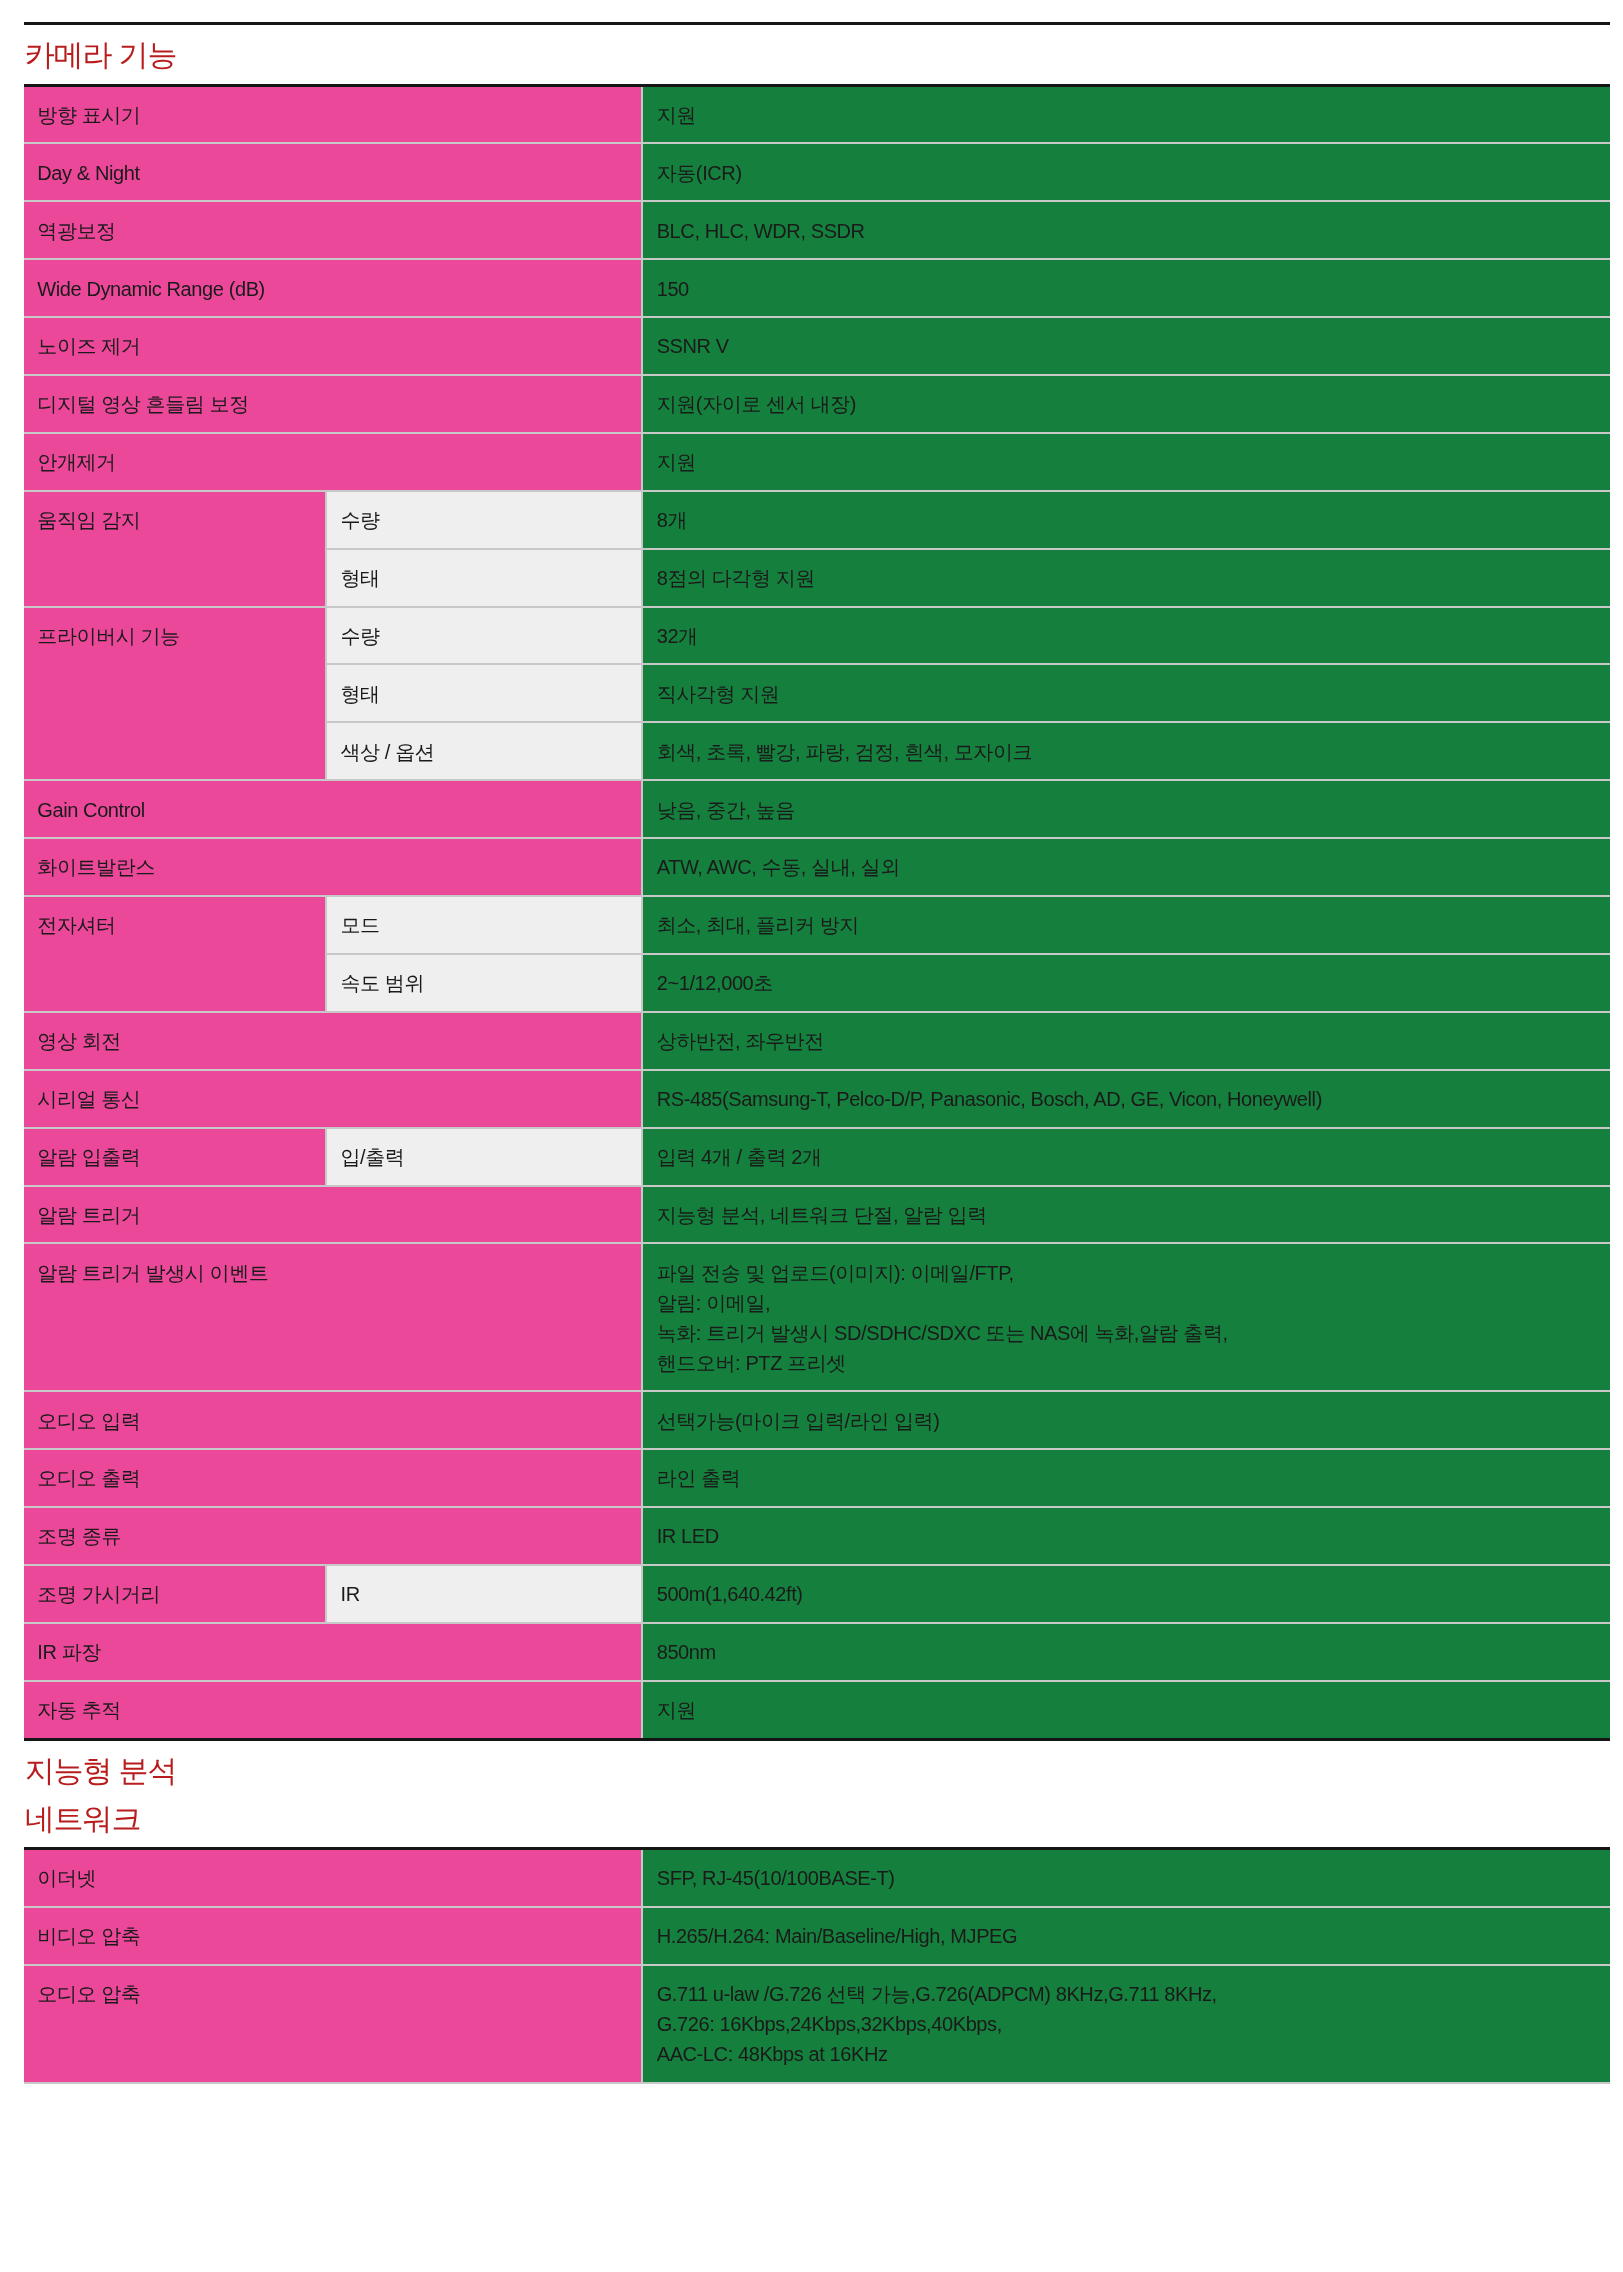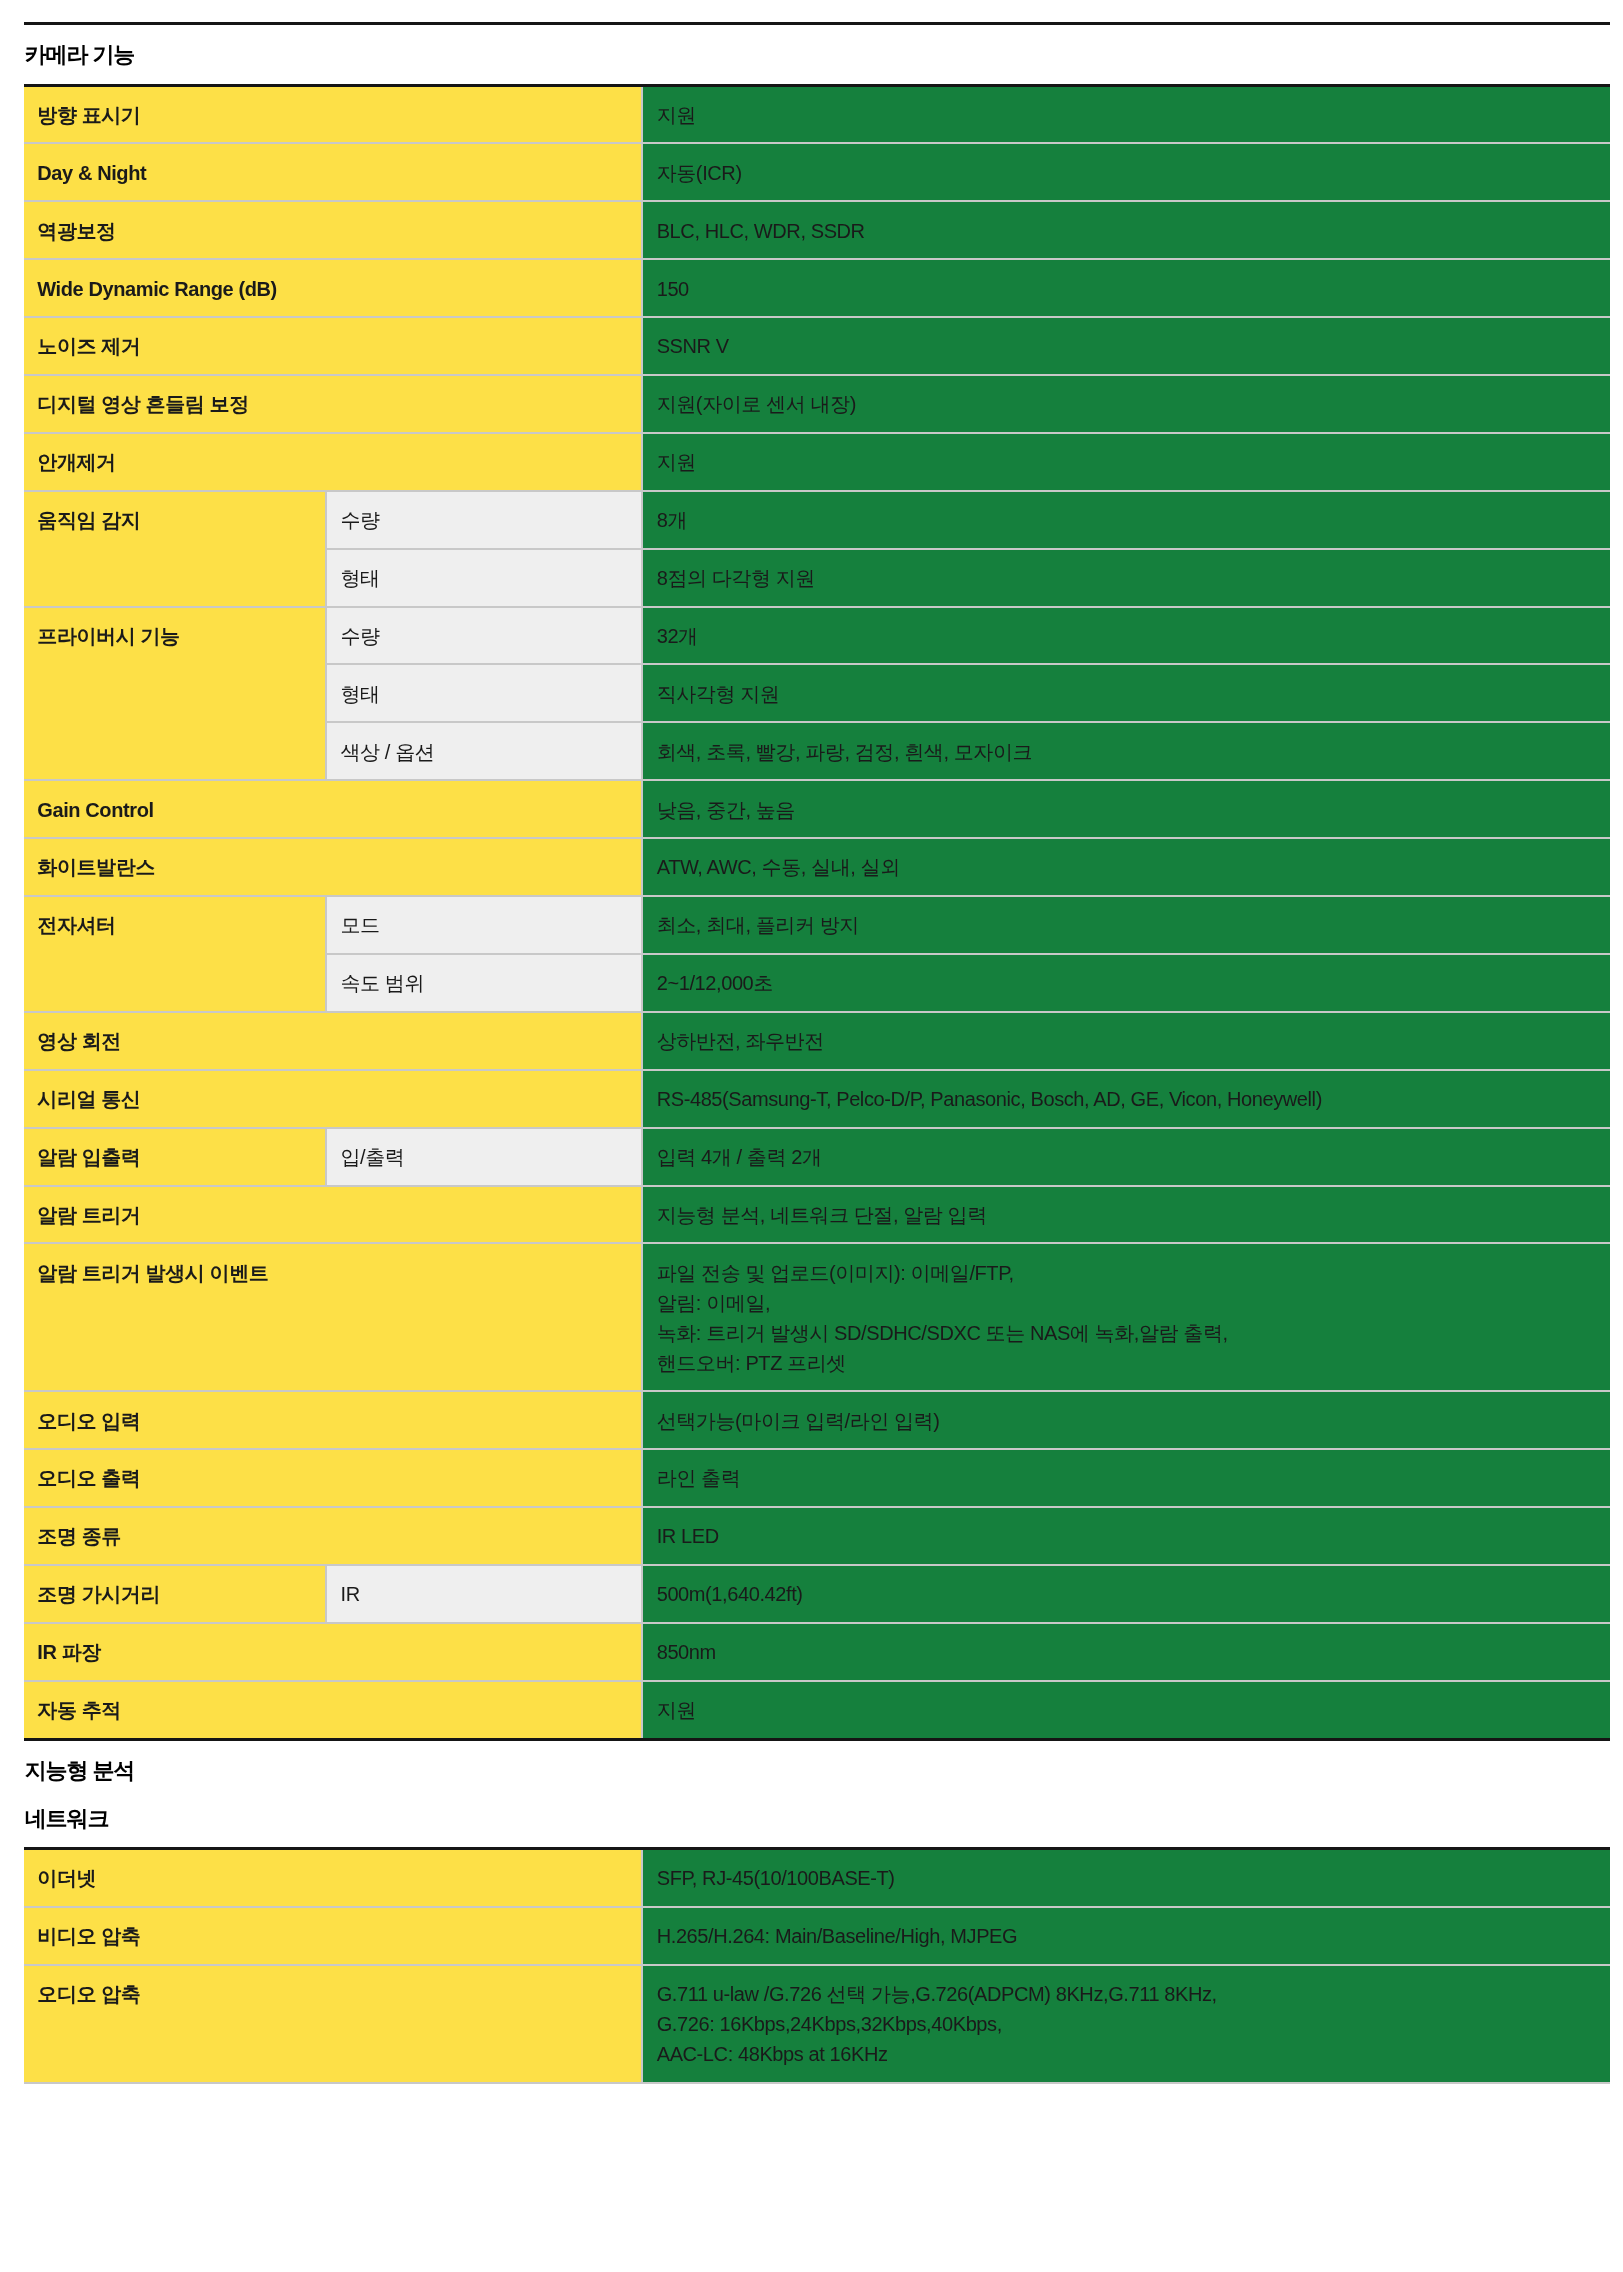--- a/index.html
+++ b/index.html
@@ -3,39 +3,39 @@
 <meta charset="utf-8">
 <style>
   html,body{margin:0;padding:0;}
   body{
     width:1623px;height:2273px;overflow:hidden;background:#ffffff;
     font-family:"Liberation Sans","DejaVu Sans",sans-serif;color:#1a1a1a;
   }
   .page{padding:21.5px 14px 0 24px;}
   .rule{height:3.7px;background:#151515;width:1586px;}
   h2.section-title{
-    margin:11px 0 10.4px 0.7px;font-size:22px;line-height:37px;font-weight:700;
-    color:#000000;letter-spacing:-1.1px;
+    margin:11px 0 10.4px 0.7px;font-size:30px;line-height:37px;font-weight:400;
+    color:#b91c1c;letter-spacing:-1.1px;
   }
   table.spec{
     border-collapse:collapse;table-layout:fixed;width:1586px;
     border-top:3.7px solid #151515;
   }
   table.spec.black-bottom{border-bottom:3.7px solid #151515;}
   table.spec.gray-bottom{border-bottom:2.2px solid #c8c8c8;}
   col.c1{width:302px;}
   col.c2{width:316px;}
   col.c3{width:967px;}
   td{
     vertical-align:top;
     padding:13.3px 15px 12.6px 13.3px;
     font-size:20px;line-height:30px;letter-spacing:-0.4px;
     border-top:2.2px solid #c8c8c8;
   }
-  td.lbl{background:#fde047;font-weight:700;}
+  td.lbl{background:#ec4899;font-weight:400;}
   td.sub{background:#efefef;font-weight:400;border-left:2.2px solid #c8c8c8;}
   td.val{background:#15803d;border-left:2.2px solid #c8c8c8;white-space:pre-line;}
 </style>
 </head>
 <body>
 
 <div class="page">
 
   <div class="rule"></div>
   <h2 class="section-title">카메라 기능</h2>

